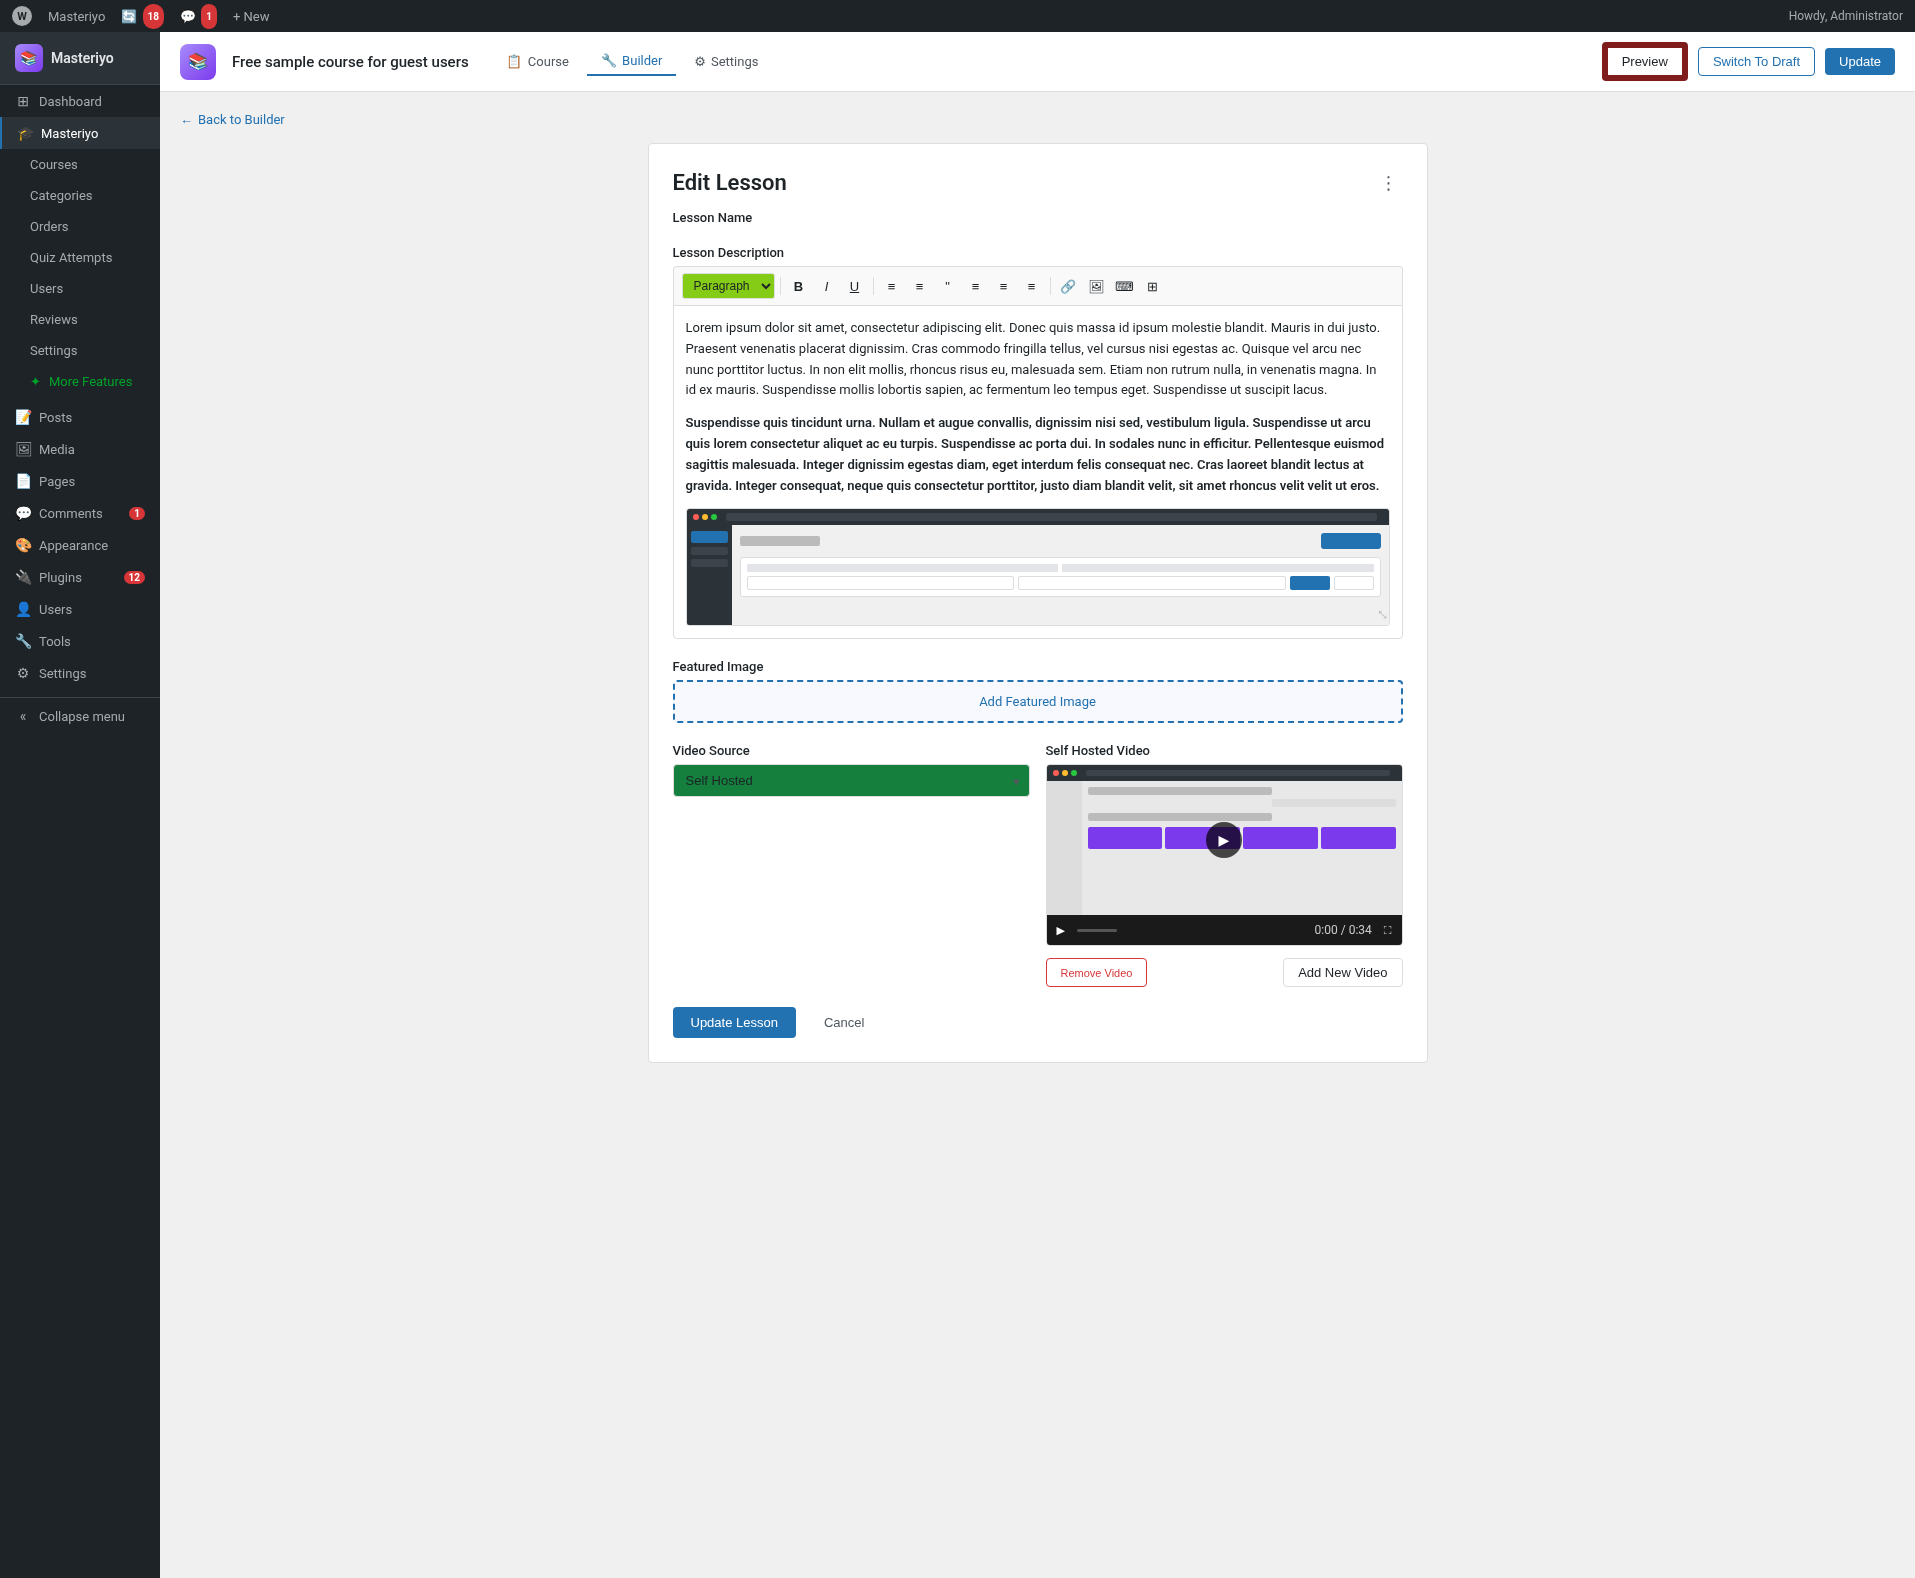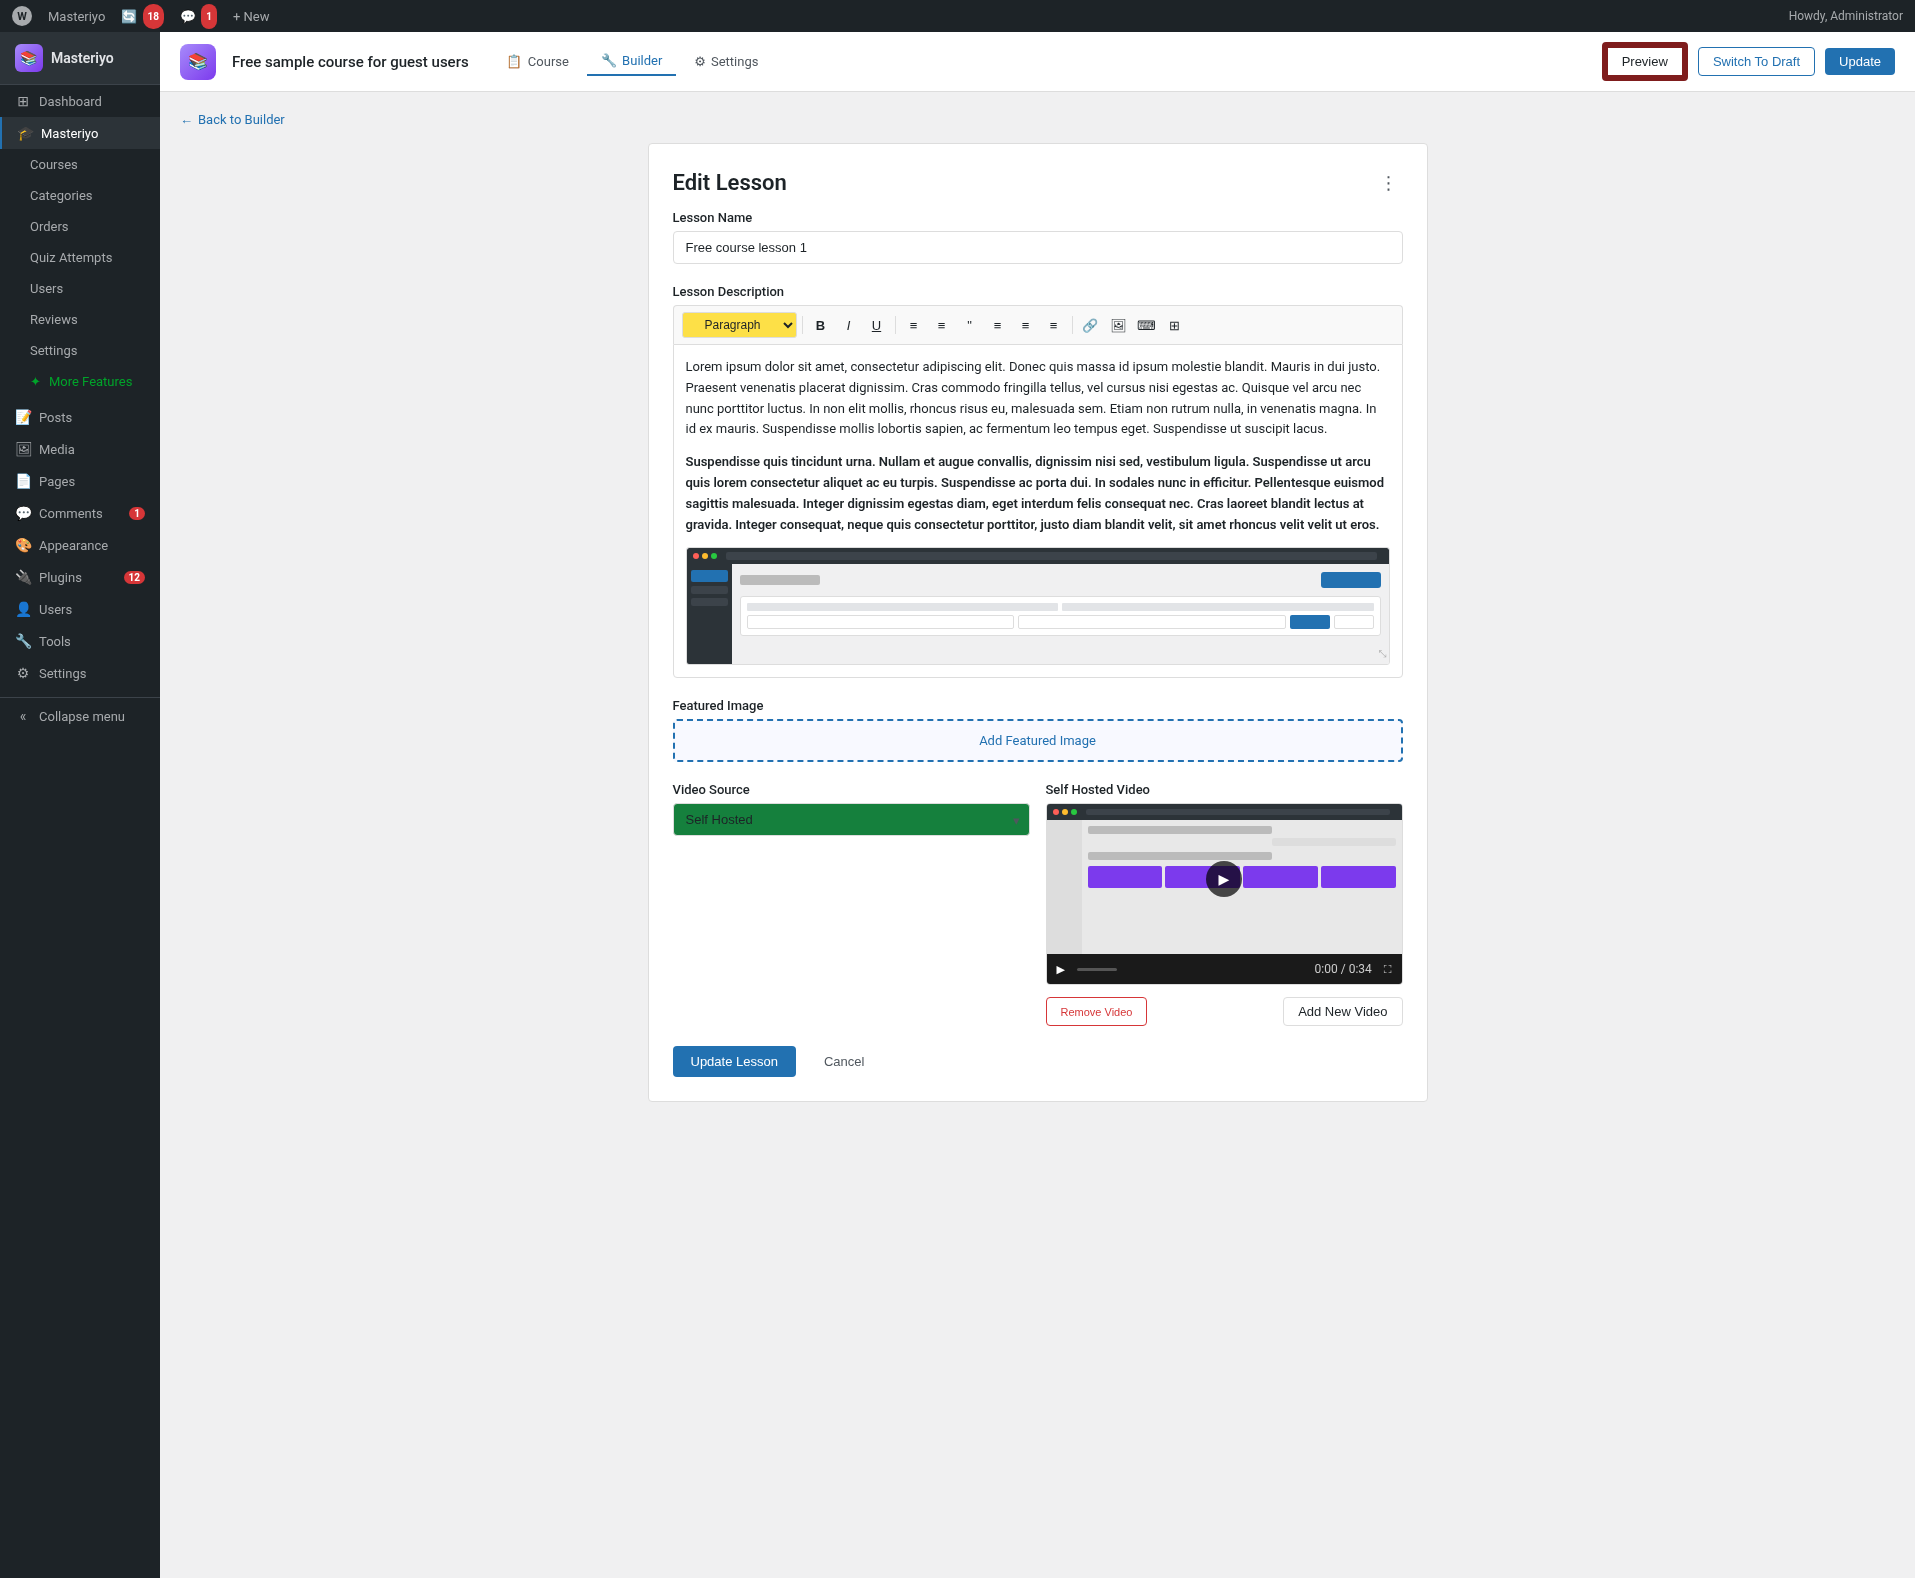--- a/index.html
+++ b/index.html
@@ -269,25 +269,25 @@
       align-items: center;
       gap: 2px;
       padding: 6px 8px;
       border: 1px solid #ddd;
       border-bottom: none;
       border-radius: 4px 4px 0 0;
       background: #f9f9f9;
       flex-wrap: wrap;
     }
     .toolbar-select {
-      padding: 4px 18px;
+      padding: 4px 7px;
       border: 1px solid #ddd;
       border-radius: 3px;
       font-size: 12px;
-      background: #fde047;
+      background: #84cc16;
       color: #1d2327;
       cursor: pointer;
     }
     .toolbar-btn {
       width: 26px; height: 26px;
       display: flex;
       align-items: center;
       justify-content: center;
       border: none;
       background: transparent;
@@ -668,21 +668,20 @@
 
       <div class="edit-panel">
 
         <div class="edit-panel-header">
           <h1 class="edit-panel-title">Edit Lesson</h1>
           <div class="dots-menu">⋮</div>
         </div>
 
         <div class="form-field">
           <label class="form-label">Lesson Name</label>
-          <input class="form-input" type="text" value="Free course lesson 1" style="">
         </div>
 
         <div class="form-field">
           <label class="form-label">Lesson Description</label>
 
           <div class="editor-toolbar">
             <select class="toolbar-select">
               <option>Paragraph</option>
             </select>
             <div class="toolbar-sep"></div>

